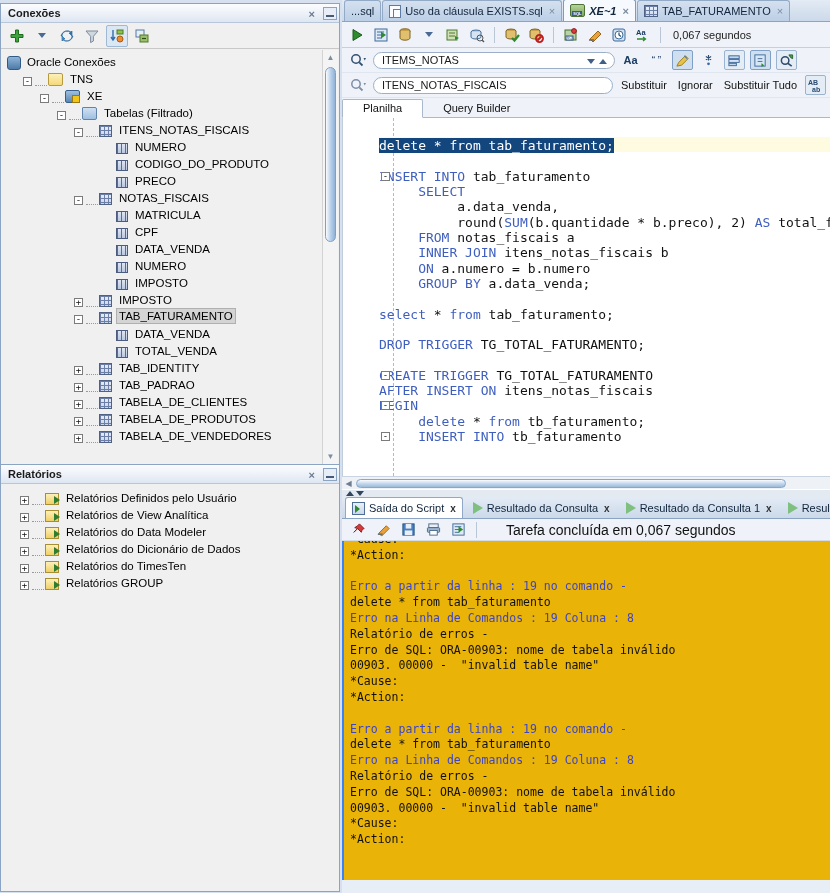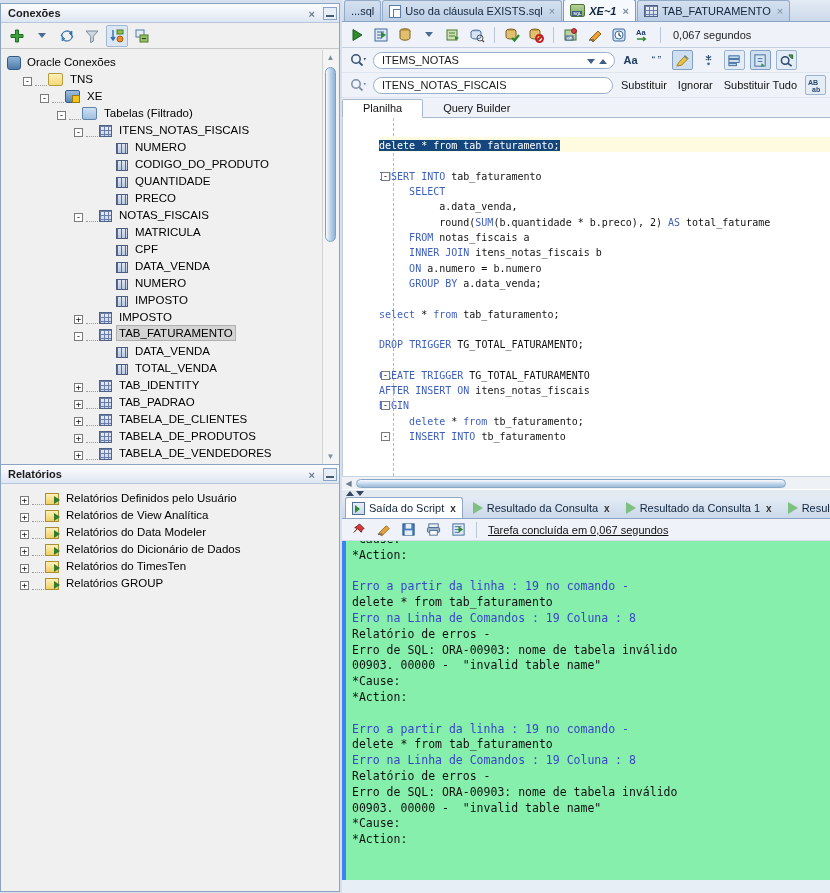--- a/index.html
+++ b/index.html
@@ -173,21 +173,21 @@
   .wstab.active { background:#fff;border:1px solid #a8b9cd;border-bottom:1px solid #fff;margin-bottom:-1px;border-radius:2px 2px 0 0;}
 
   
   .editor {
     position:relative; background:#fff; height:358px; overflow:hidden;
     border-left:1px solid #c0cddd;
   }
   .gutter { position:absolute;left:0;top:0;bottom:0;width:36px;background:#fff;border-right:1px solid #fff; }
   .codearea {
     position:absolute; left:36px; right:0; top:0; bottom:0;
-    font-family:"DejaVu Sans Mono", monospace; font-size:10px; line-height:15.3px;
+    font-family:"DejaVu Sans Mono", monospace; font-size:13px; line-height:15.3px;
     white-space:pre; color:#111; padding-top:5px;
   }
   .dashline { position:absolute; left:50px; top:0; bottom:0; width:0; border-left:1px dashed #b9b9b9; }
   .foldbox {
     position:absolute; width:9px;height:9px;border:1px solid #7b7b7b;background:#fff;
     display:flex;align-items:center;justify-content:center;font-size:9px;line-height:7px;
     font-family:"DejaVu Sans Mono",monospace; color:#111;
   }
   .kw { color:#3f5fbf; }
   .id { color:#111; }
@@ -213,25 +213,25 @@
   .rtab.active { background:#fff;border:1px solid #90a8c6;border-bottom:none;height:21px;}
   .rtab .x { color:#333;font-weight:bold;font-size:10px;padding-left:2px;}
   .play { width:0;height:0;border-top:6px solid transparent;border-bottom:6px solid transparent;border-left:10px solid #2e8b2e;flex:none;}
   .play.hollow { border-left-color:#7fbf7f; }
   .i-out{width:13px;height:13px;flex:none;background:linear-gradient(to bottom,#e9f0fa,#c9d8ea);border:1px solid #4f6e96;position:relative;}
   .i-out:after{content:"";position:absolute;left:2px;top:2px;width:0;height:0;border-top:4px solid transparent;border-bottom:4px solid transparent;border-left:5px solid #2e8b2e;}
   .rsep { width:1px;height:15px;background:#a9bacd;margin:0 2px;align-self:center; }
 
   
   .outtoolbar { height:22px;background:#eff3f9;border-bottom:1px solid #d2dbe6;display:flex;align-items:center;gap:3px;padding-left:5px;}
-  .outmsg { font-size:11px;color:#111;margin-left:4px;text-decoration:underline;}
+  .outmsg { font-size:14px;color:#111;margin-left:22px;}
 
   
   .outpane {
-    position:relative; background:#86efac; height:339px; overflow:hidden; border-left:4px solid #3b82f6;
+    position:relative; background:#eab308; height:339px; overflow:hidden; border-left:2px solid #3b82f6;
   }
   .outtext {
     font-family:"DejaVu Sans Mono", monospace; font-size:11.5px; line-height:15.8px;
     white-space:pre; color:#111; padding:0 0 0 6px; margin-top:-9px;
   }
   .err { color:#3a45c8; }
 
   
   svg { display:block; }
 </style>
@@ -325,26 +325,20 @@
           <span class="spacer" style="width: 89px;"></span>
           <span class="spacer" style="width: 25px;"></span>
           <span class="i-col"></span>
           <span class="lbl">NUMERO</span>
         </div>
         <div class="trow">
           <span class="spacer" style="width: 89px;"></span>
           <span class="spacer" style="width: 25px;"></span>
           <span class="i-col"></span>
           <span class="lbl">CODIGO_DO_PRODUTO</span>
-        </div>
-        <div class="trow">
-          <span class="spacer" style="width: 89px;"></span>
-          <span class="spacer" style="width: 25px;"></span>
-          <span class="i-col"></span>
-          <span class="lbl">QUANTIDADE</span>
         </div>
         <div class="trow">
           <span class="spacer" style="width: 89px;"></span>
           <span class="spacer" style="width: 25px;"></span>
           <span class="i-col"></span>
           <span class="lbl">PRECO</span>
         </div>
         <div class="trow">
           <span class="spacer" style="width: 72px;"></span>
           <span class="exp">-</span>

